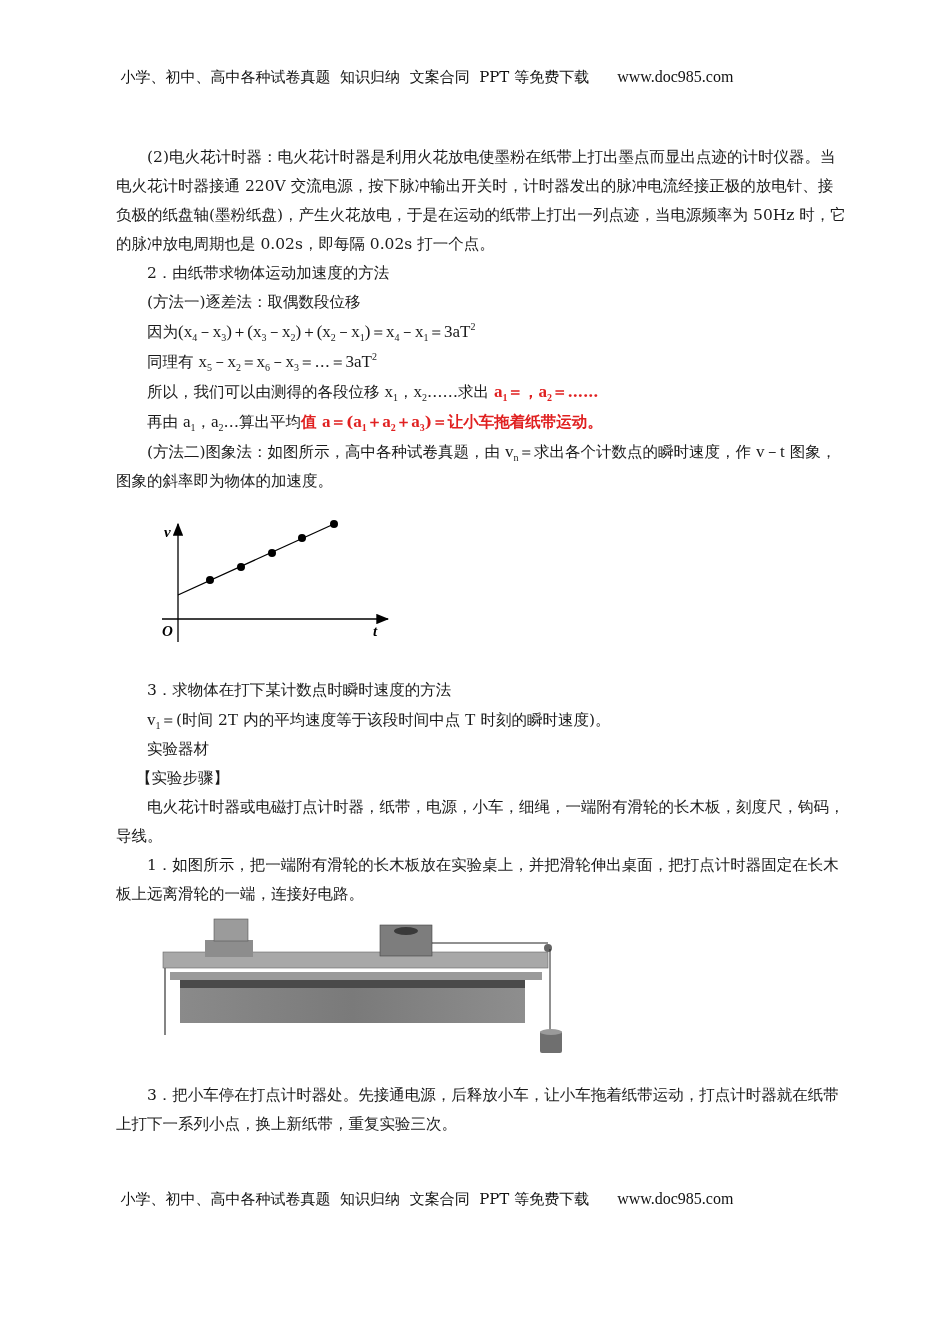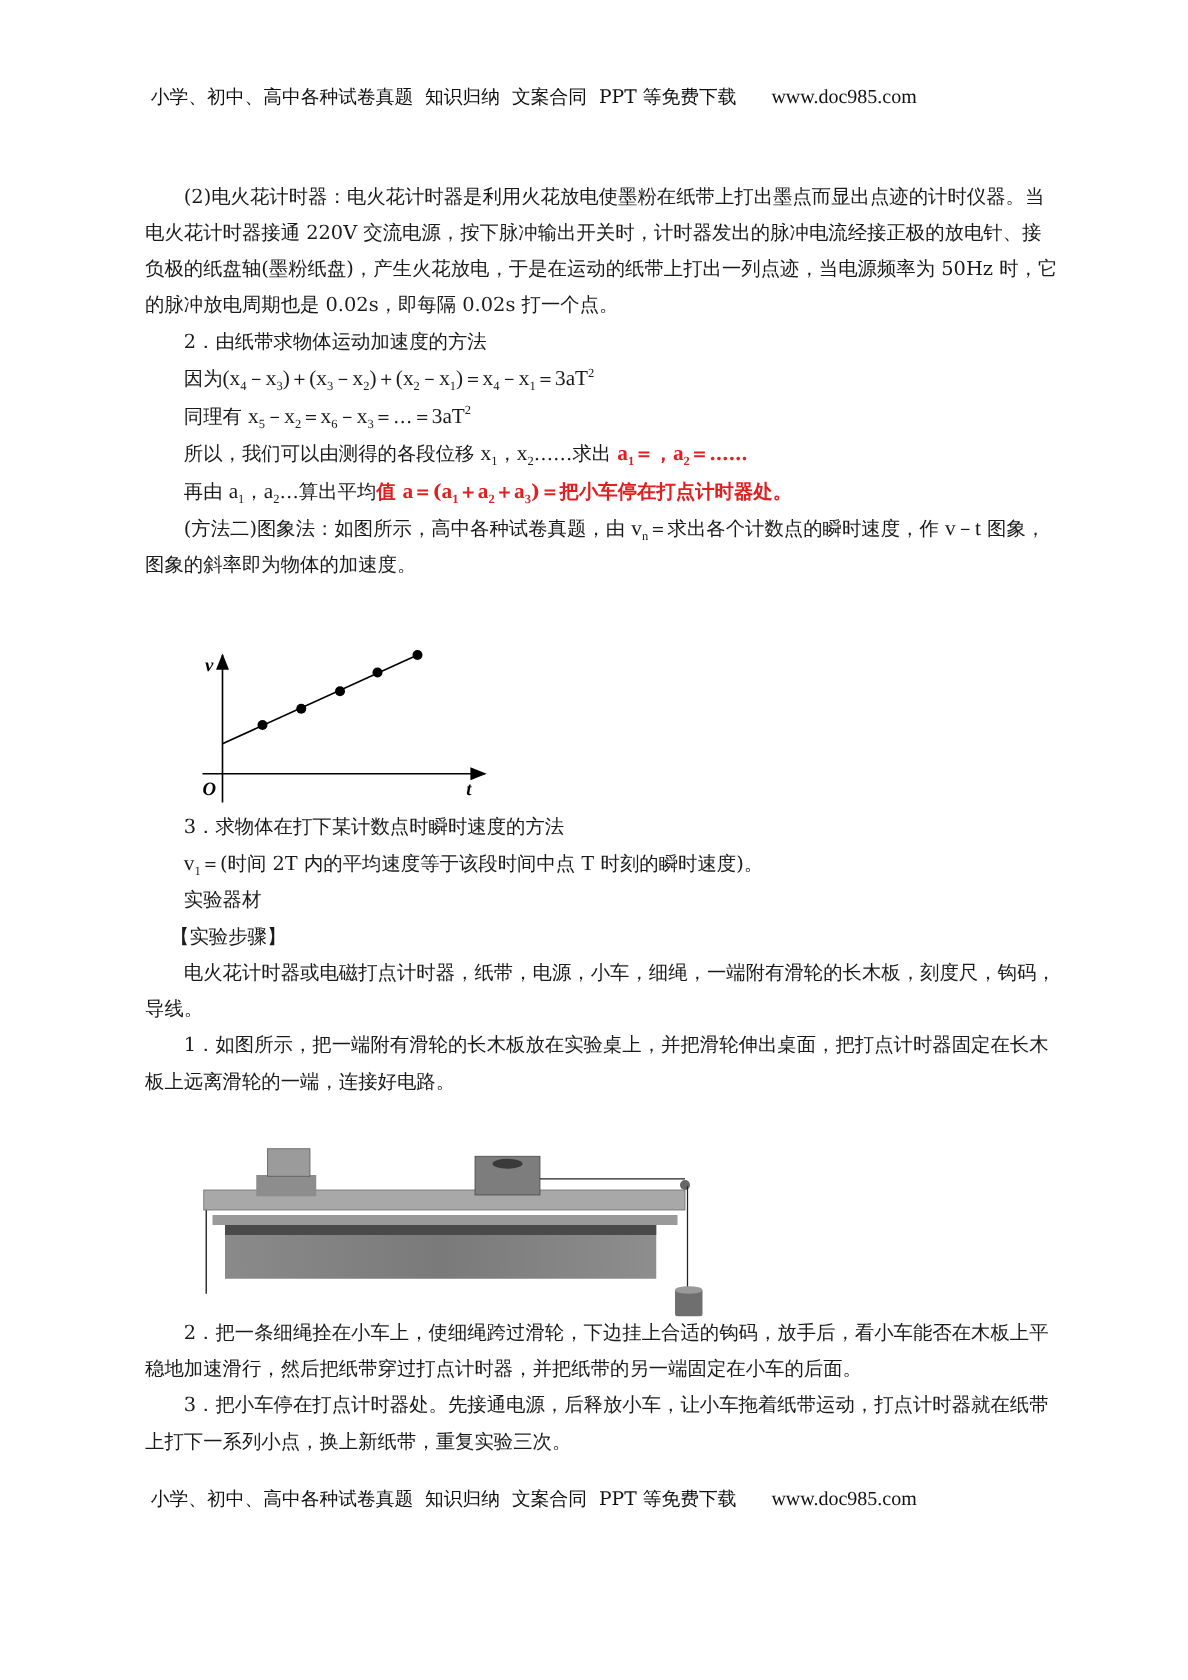--- a/index.html
+++ b/index.html
@@ -29,38 +29,38 @@
   .apparatus { position: absolute; left: 150px; top: 905px; width: 420px; height: 160px; }
 </style>
 </head>
 <body>
 
 <div class="page-header"><span>小学、初中、高中各种试卷真题  知识归纳  文案合同  PPT 等免费下载</span><span class="url">www.doc985.com</span></div>
 
 <div class="content">
   <p class="para indent">(2)电火花计时器：电火花计时器是利用火花放电使墨粉在纸带上打出墨点而显出点迹的计时仪器。当电火花计时器接通 220V 交流电源，按下脉冲输出开关时，计时器发出的脉冲电流经接正极的放电针、接负极的纸盘轴(墨粉纸盘)，产生火花放电，于是在运动的纸带上打出一列点迹，当电源频率为 50Hz 时，它的脉冲放电周期也是 0.02s，即每隔 0.02s 打一个点。</p>
   <p class="para indent">2．由纸带求物体运动加速度的方法</p>
+  <p class="para indent">(方法一)逐差法：取偶数段位移</p>
   <p class="para indent"><span>因为</span><span class="math">(x<sub>4</sub></span>－<span class="math">x<sub>3</sub>)</span>＋<span class="math">(x<sub>3</sub></span>－<span class="math">x<sub>2</sub>)</span>＋<span class="math">(x<sub>2</sub></span>－<span class="math">x<sub>1</sub>)</span>＝<span class="math">x<sub>4</sub></span>－<span class="math">x<sub>1</sub></span>＝<span class="num">3</span><span class="math">aT<sup>2</sup></span></p>
   <p class="para indent"><span>同理有 </span><span class="math">x<sub>5</sub></span>－<span class="math">x<sub>2</sub></span>＝<span class="math">x<sub>6</sub></span>－<span class="math">x<sub>3</sub></span>＝…＝<span class="num">3</span><span class="math">aT<sup>2</sup></span></p>
   <p class="para indent"><span>所以，我们可以由测得的各段位移 </span><span class="math">x<sub>1</sub></span>，<span class="math">x<sub>2</sub></span><span>……求出 </span><span class="red"><span class="math">a<sub>1</sub></span>＝，<span class="math">a<sub>2</sub></span>＝……</span></p>
-  <p class="para indent"><span>再由 </span><span class="math">a<sub>1</sub></span>，<span class="math">a<sub>2</sub></span><span>…算出平均</span><span class="red"><span>值 </span><span class="math">a</span>＝(<span class="math">a<sub>1</sub></span>＋<span class="math">a<sub>2</sub></span>＋<span class="math">a<sub>3</sub></span>)＝<span>把小车停在打点计时器处。</span></span></p>
+  <p class="para indent"><span>再由 </span><span class="math">a<sub>1</sub></span>，<span class="math">a<sub>2</sub></span><span>…算出平均</span><span class="red"><span>值 </span><span class="math">a</span>＝(<span class="math">a<sub>1</sub></span>＋<span class="math">a<sub>2</sub></span>＋<span class="math">a<sub>3</sub></span>)＝<span>让小车拖着纸带运动。</span></span></p>
   <p class="para indent"><span>(方法二)图象法：如图所示，高中各种试卷真题，由 </span><span class="math">v<sub>n</sub></span><span>＝求出各个计数点的瞬时速度，作 </span><span class="math">v</span>－<span class="math">t</span><span> 图象，图象的斜率即为物体的加速度。</span></p>
 
   <div style="height:180px"></div>
 
   <p class="para indent">3．求物体在打下某计数点时瞬时速度的方法</p>
   <p class="para indent"><span class="math">v<sub>1</sub></span><span>＝(时间 2</span><span class="math">T</span><span> 内的平均速度等于该段时间中点 </span><span class="math">T</span><span> 时刻的瞬时速度)。</span></p>
   <p class="para indent">实验器材</p>
   <p class="para" style="text-indent:20px">【实验步骤】</p>
   <p class="para indent">电火花计时器或电磁打点计时器，纸带，电源，小车，细绳，一端附有滑轮的长木板，刻度尺，钩码，导线。</p>
   <p class="para indent">1．如图所示，把一端附有滑轮的长木板放在实验桌上，并把滑轮伸出桌面，把打点计时器固定在长木板上远离滑轮的一端，连接好电路。</p>
 
   <div style="height:172px"></div>
 
-  <p class="para indent">2．把一条细绳拴在小车上，使细绳跨过滑轮，下边挂上合适的钩码，放手后，看小车能否在木板上平稳地加速滑行，然后把纸带穿过打点计时器，并把纸带的另一端固定在小车的后面。</p>
   <p class="para indent">3．把小车停在打点计时器处。先接通电源，后释放小车，让小车拖着纸带运动，打点计时器就在纸带上打下一系列小点，换上新纸带，重复实验三次。</p>
 </div>
 
 <svg class="vt-chart" viewBox="0 0 250 140">
   <defs>
       <marker id="arr" markerWidth="10" markerHeight="8" refX="9" refY="4" orient="auto">
         <path d="M0,0 L10,4 L0,8 Z" fill="#000"></path>
       </marker>
     </defs>
   <line x1="28" y1="132" x2="28" y2="14" stroke="#000" stroke-width="1.3" marker-end="url(#arr)"></line>

